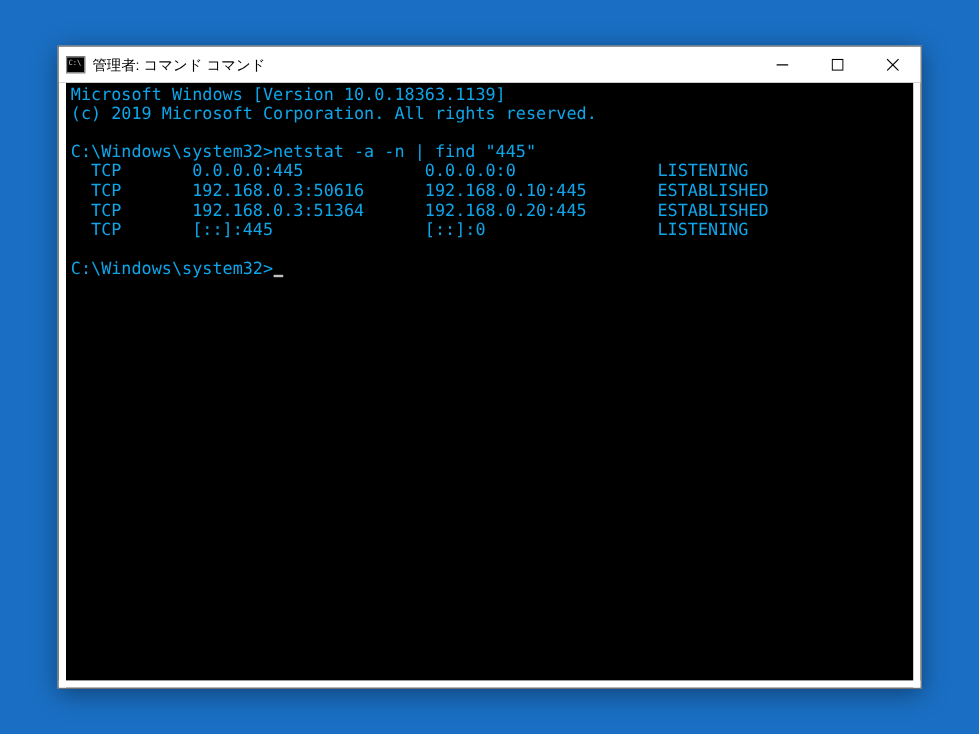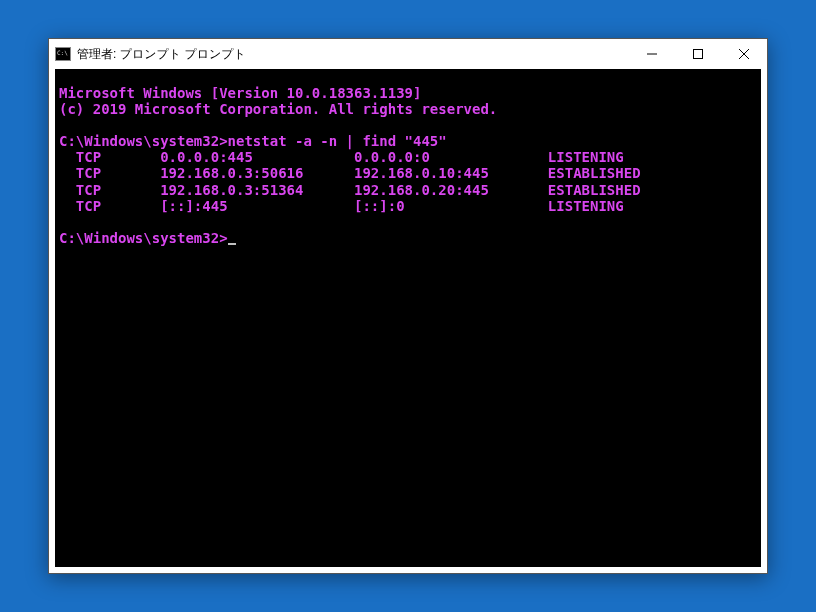--- a/index.html
+++ b/index.html
@@ -73,47 +73,46 @@
       font-family: Arial, sans-serif;
     }
     .titlebar-btn svg {
       stroke: #000;
       stroke-width: 1;
       fill: none;
     }
     .terminal {
       flex: 1;
       background: #000;
-      color: #d946ef;
+      color: #0ea5e9;
       font-family: "MS Gothic", "Consolas", monospace;
       font-size: 14px;
       line-height: 1.15;
-      padding: 16px 4px;
+      padding: 2px 4px;
       white-space: pre;
       overflow: hidden;
       border: 6px solid #fff;
       border-top: none;
-      font-weight: bold;
     }
     .cursor {
       display: inline-block;
       width: 8px;
       height: 2px;
       background: #c0c0c0;
       vertical-align: bottom;
       margin-bottom: 1px;
     }
   </style>
 </head>
 <body>
 
 <div class="window">
   <div class="titlebar">
     <div class="titlebar-icon"></div>
-    <div class="titlebar-text">管理者: プロンプト プロンプト</div>
+    <div class="titlebar-text">管理者: コマンド コマンド</div>
     <div class="titlebar-controls">
       <div class="titlebar-btn">
         <svg width="10" height="10">
             <line x1="0" y1="5" x2="10" y2="5"></line>
           </svg>
       </div>
       <div class="titlebar-btn">
         <svg width="10" height="10">
             <rect x="0.5" y="0.5" width="9" height="9"></rect>
           </svg>

